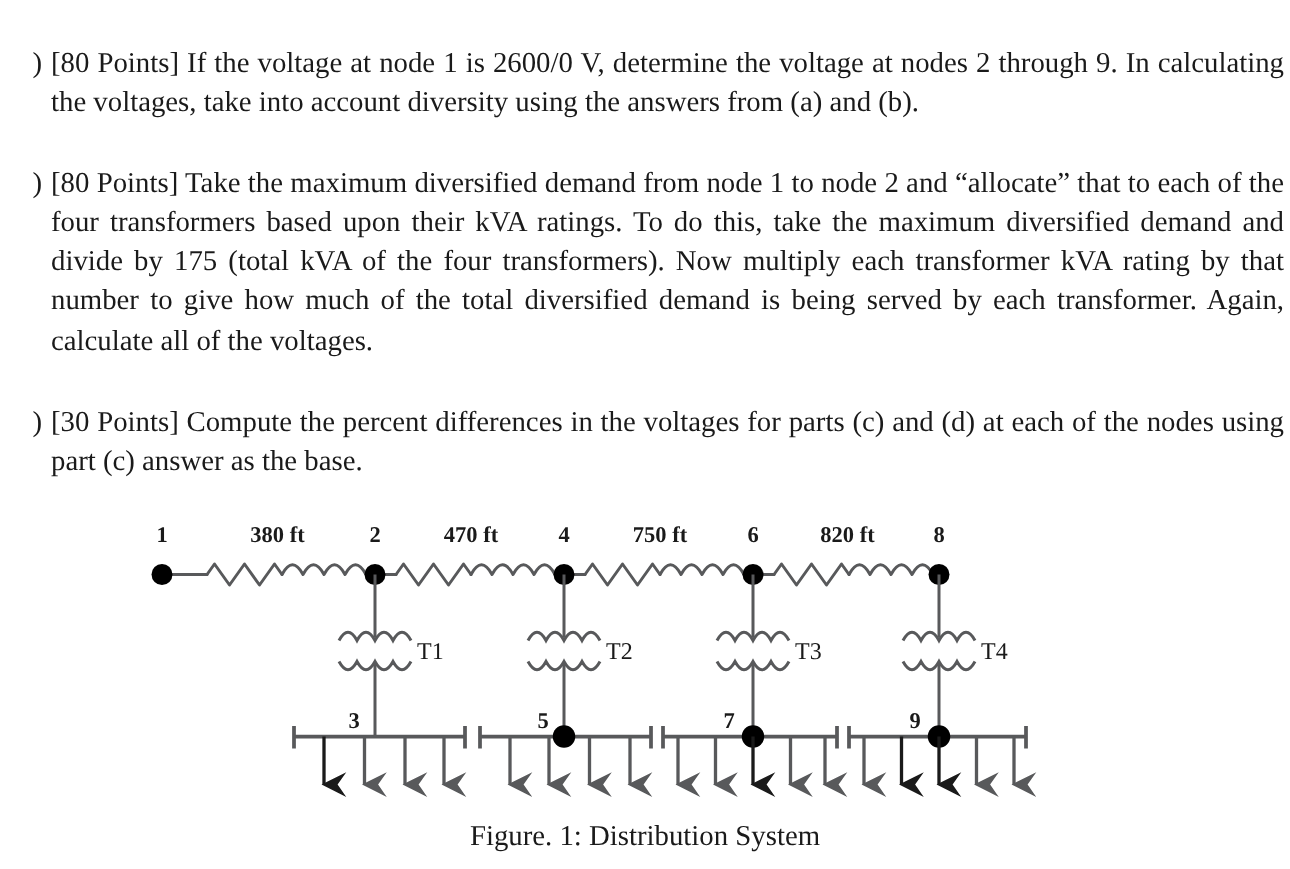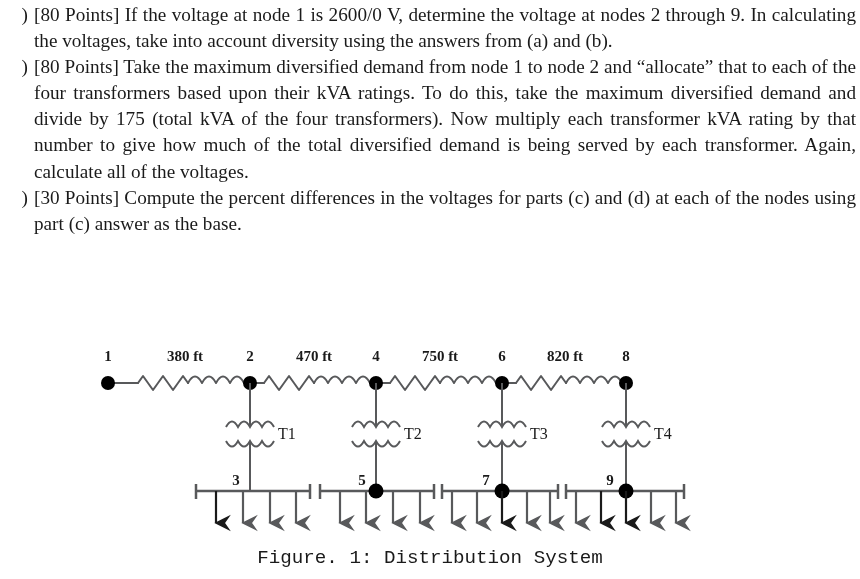--- a/index.html
+++ b/index.html
@@ -48,20 +48,21 @@
     left: -8px;
     top: 0;
     width: 36px;
     text-align: right;
     font-size: 19.2px;
     line-height: 26.1px;
     white-space: pre;
   }
   .ptext {
     display: block;
+    margin-top: 28px;
   }
   .ptext:last-line { text-align: left; }
 
   
   .figure {
     position: absolute;
     left: 0;
     top: 345px;
     width: 860px;
     height: 234px;
@@ -72,21 +73,21 @@
     top: 0px;
     display: block;
   }
   .caption {
     position: absolute;
     left: 0;
     top: 202px;
     width: 860px;
     text-align: center;
     font-size: 19.2px;
-    font-family: Liberation Mono, monospace;
+    font-family: Liberation Serif, serif;
     color: #1a1a1a;
   }
 
   svg text {
     font-family: "Liberation Serif", "DejaVu Serif", serif;
     fill: #1a1a1a;
   }
   .nlabel { font-size: 15px; font-weight: bold; }
   .dlabel { font-size: 15px; font-weight: bold; }
   .tlabel { font-size: 16px; }

